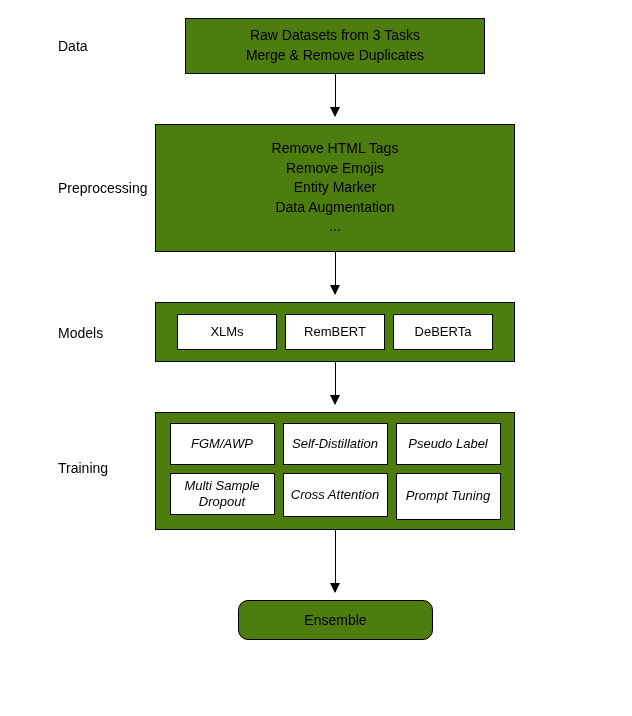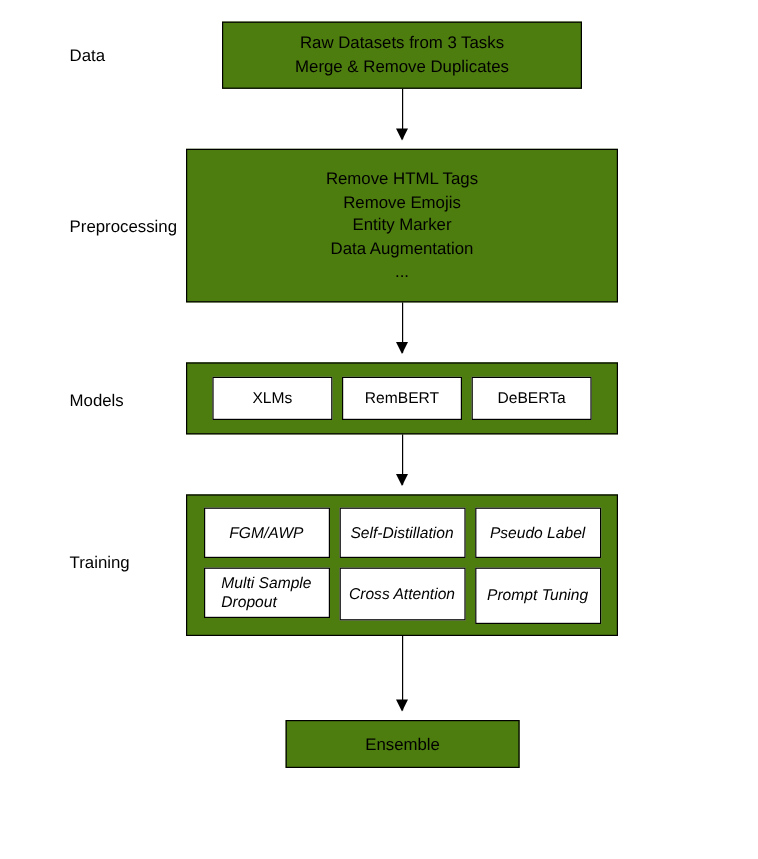--- a/index.html
+++ b/index.html
@@ -42,21 +42,21 @@
     gap: 8px;
     justify-content: center;
     width: 100%;
   }
   .small-box {
     border: 1px solid #000;
     background: #fff;
     display: flex;
     align-items: center;
     justify-content: center;
-    text-align: left;
+    text-align: center;
     padding: 0 4px;
     font-size: 13px;
     line-height: 1.2;
   }
   .arrow {
     position: absolute;
     width: 1px;
     background: #000;
     left: 50%;
   }
@@ -116,17 +116,17 @@
       <div class="small-box" style="width:105px; height:42px;">Pseudo Label</div>
       <div class="small-box" style="width:105px; height:42px; white-space:pre-line;">Multi Sample
 Dropout</div>
       <div class="small-box" style="width:105px; height:44px;">Cross Attention</div>
       <div class="small-box" style="width:105px; height:47px;">Prompt Tuning</div>
     </div>
   </div>
 
   <div class="arrow" style="top:530px; height:62px; left:335px;"></div>
 
-  <div class="box" style="left:238px; top:600px; width:195px; height:40px;">
+  <div class="box" style="left:238px; top:600px; width:195px; height:40px;border-radius:10px;">
     <div>Ensemble</div>
   </div>
 
 </div>
 
 </body></html>

